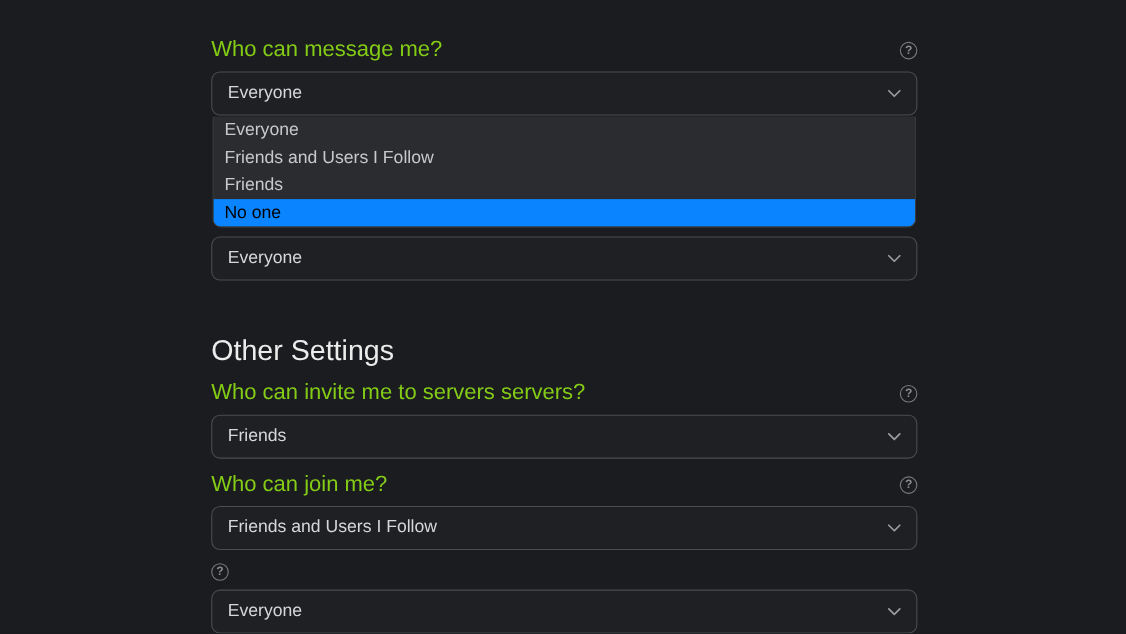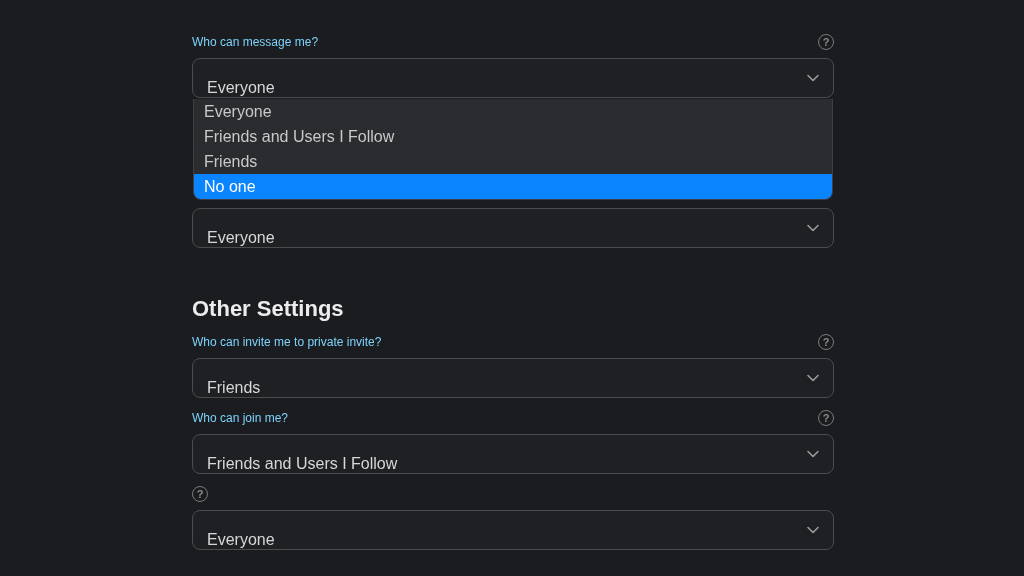--- a/index.html
+++ b/index.html
@@ -15,41 +15,41 @@
     padding: 0 190px 0 192px;
   }
   .setting-row { margin-top: 12px; }
   .label-row {
     display: flex;
     align-items: center;
     justify-content: space-between;
     margin-bottom: 8px;
   }
   .label {
-    font-size: 12px;
-    color: #7dd3fc;
+    font-size: 20px;
+    color: #84cc16;
   }
   .help-icon {
     width: 16px; height: 16px;
     border: 1.5px solid #7a7b7c;
     border-radius: 50%;
     display: flex; align-items: center; justify-content: center;
     font-size: 11px;
     color: #8a8b8c;
     font-weight: 600;
   }
   .select {
     position: relative;
     width: 100%;
     height: 40px;
     border: 1px solid #4a4c4e;
     border-radius: 8px;
     background: #1e2023;
     display: flex;
-    align-items: flex-end;
+    align-items: center;
     padding: 0 14px;
     cursor: pointer;
   }
   .select-value {
     color: #d6d7d8;
     font-size: 16px;
   }
   .chevron {
     position: absolute;
     right: 14px;
@@ -71,26 +71,26 @@
   }
   .dropdown-item {
     padding: 2px 10px;
     font-size: 16px;
     color: #c8c9ca;
     cursor: pointer;
     line-height: 21px;
   }
   .dropdown-item.highlight {
     background: #0a84ff;
-    color: #ffffff;
+    color: #000000;
     position: relative;
   }
   .section-header {
-    font-size: 22px;
-    font-weight: 700;
+    font-size: 26px;
+    font-weight: 400;
     color: #ececec;
     margin-top: 48px;
     margin-bottom: 6px;
   }
   .first-gap { height: 22px; }
 </style>
 </head>
 <body>
 
 <div class="panel">
@@ -128,21 +128,21 @@
             <path d="M1 3.5 L6 8.5 L11 3.5" stroke="#9a9b9c" stroke-width="1.6" fill="none" stroke-linecap="round" stroke-linejoin="round"></path>
           </svg>
       </span>
     </div>
   </div>
 
   <div class="section-header">Other Settings</div>
 
   <div class="setting-row">
     <div class="label-row">
-      <span class="label">Who can invite me to private invite?</span>
+      <span class="label">Who can invite me to servers servers?</span>
       <span class="help-icon">?</span>
     </div>
     <div class="select">
       <span class="select-value">Friends</span>
       <span class="chevron">
         <svg viewBox="0 0 12 12">
             <path d="M1 3.5 L6 8.5 L11 3.5" stroke="#9a9b9c" stroke-width="1.6" fill="none" stroke-linecap="round" stroke-linejoin="round"></path>
           </svg>
       </span>
     </div>

